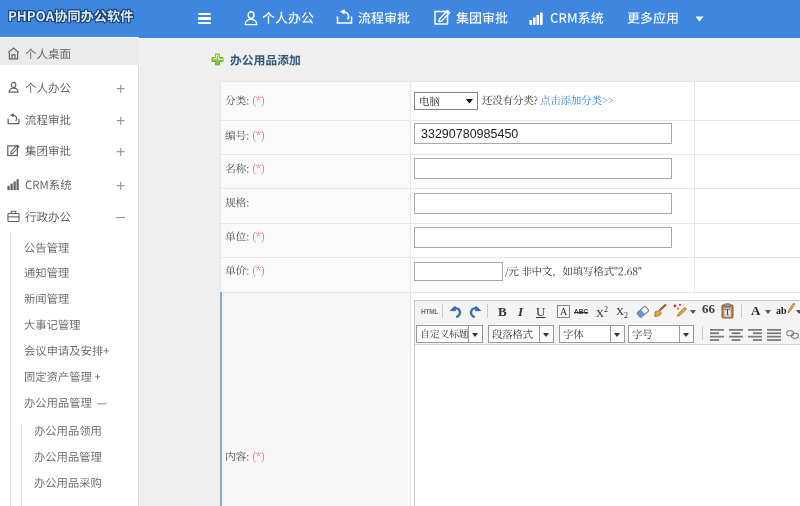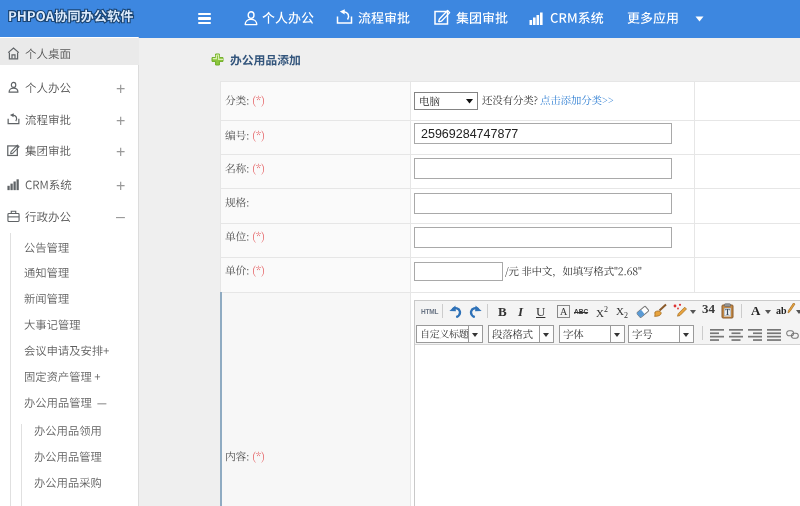--- a/index.html
+++ b/index.html
@@ -222,21 +222,21 @@
 <svg style="position:absolute;left:482px;top:93.4px;overflow:visible" width="57" height="16" viewBox="0 -11.13 57 16">
     <path d="M7.402500000000001 -5.4285000000000005 7.2975 -5.3340000000000005C8.0325 -4.7565 9.0195 -3.7590000000000003 9.3345 -3.003C10.195500000000001 -2.478 10.605 -4.305000000000001 7.402500000000001 -5.4285000000000005ZM1.092 -8.6205 0.9660000000000001 -8.547C1.4385000000000001 -7.969500000000001 2.0580000000000003 -7.056 2.2365 -6.373500000000001C2.982 -5.838 3.5175 -7.381500000000001 1.092 -8.6205ZM9.051 -8.557500000000001 8.547 -7.9275H3.318L3.402 -7.623H6.7620000000000005C5.985 -5.901000000000001 4.588500000000001 -4.158 2.8770000000000002 -3.0135L3.003 -2.8665000000000003C4.179 -3.4965 5.208 -4.305000000000001 6.0375000000000005 -5.2395000000000005V-0.7875000000000001H6.1425C6.531000000000001 -0.7875000000000001 6.7095 -0.9450000000000001 6.720000000000001 -0.9975V-5.5125C6.982500000000001 -5.5545 7.098000000000001 -5.607 7.1295 -5.7225L6.5415 -5.859C6.9615 -6.415500000000001 7.3185 -7.003500000000001 7.602 -7.623H9.691500000000001C9.8385 -7.623 9.933 -7.6755 9.964500000000001 -7.791C9.618 -8.1165 9.051 -8.557500000000001 9.051 -8.557500000000001ZM1.9320000000000002 -1.302C1.4805000000000001 -0.9870000000000001 0.777 -0.378 0.29400000000000004 -0.042L0.9135000000000001 0.7665000000000001C0.9870000000000001 0.6930000000000001 1.0185 0.609 0.9765 0.5145000000000001C1.3335000000000001 0.0105 1.9635 -0.7455 2.1945 -1.0710000000000002C2.31 -1.2075 2.4045 -1.218 2.5410000000000004 -1.0710000000000002C3.528 0.17850000000000002 4.5360000000000005 0.546 6.531000000000001 0.546C7.6545000000000005 0.546 8.6205 0.546 9.586500000000001 0.546C9.618 0.24150000000000002 9.7965 0.021 10.122 -0.042V-0.17850000000000002C8.904 -0.126 7.9275 -0.126 6.7410000000000005 -0.126C4.788 -0.126 3.6540000000000004 -0.3255 2.6985 -1.3545C2.6460000000000004 -1.407 2.6145 -1.4385000000000001 2.5725000000000002 -1.449V-4.8615C2.8665000000000003 -4.9035 3.0135 -4.977 3.087 -5.061L2.184 -5.806500000000001L1.7850000000000001 -5.271H0.399L0.462 -4.9665H1.9320000000000002Z M11.455 -2.1420000000000003C11.339500000000001 -2.1420000000000003 10.993 -2.1420000000000003 10.993 -2.1420000000000003V-1.911C11.213500000000002 -1.8900000000000001 11.371 -1.8585 11.5075 -1.764C11.749 -1.6065 11.812000000000001 -0.7875000000000001 11.665000000000001 0.29400000000000004C11.6965 0.6195 11.822500000000002 0.8190000000000001 12.011500000000002 0.8190000000000001C12.379000000000001 0.8190000000000001 12.578500000000002 0.5355000000000001 12.5995 0.084C12.6415 -0.7875000000000001 12.337 -1.239 12.326500000000001 -1.7220000000000002C12.316 -1.9845000000000002 12.4 -2.331 12.505 -2.6775C12.662500000000001 -3.2235 13.7125 -5.964 14.248000000000001 -7.434L14.0485 -7.497000000000001C11.9275 -2.7510000000000003 11.9275 -2.7510000000000003 11.728000000000002 -2.3625000000000003C11.623000000000001 -2.1420000000000003 11.581000000000001 -2.1420000000000003 11.455 -2.1420000000000003ZM10.825000000000001 -6.321000000000001 10.730500000000001 -6.226500000000001C11.203000000000001 -5.922000000000001 11.770000000000001 -5.3655 11.9275 -4.893000000000001C12.704500000000001 -4.4625 13.114 -6.016500000000001 10.825000000000001 -6.321000000000001ZM11.528500000000001 -8.673 11.434000000000001 -8.5785C11.948500000000001 -8.2635 12.5995 -7.644 12.8095 -7.140000000000001C13.618 -6.720000000000001 13.985500000000002 -8.3475 11.528500000000001 -8.673ZM15.046000000000001 -8.379000000000001V-7.3395C15.046000000000001 -6.3315 14.836000000000002 -5.208 13.586500000000001 -4.305000000000001L13.691500000000001 -4.1685C15.518500000000001 -5.019 15.718 -6.384 15.718 -7.3500000000000005V-7.9590000000000005H17.797V-5.6805C17.797 -5.218500000000001 17.8915 -5.061 18.490000000000002 -5.061H19.078000000000003C20.107 -5.061 20.359 -5.187 20.359 -5.4705C20.359 -5.628 20.275000000000002 -5.6805 20.065 -5.7540000000000004L20.033500000000004 -5.7645H19.9285C19.876 -5.7435 19.802500000000002 -5.7330000000000005 19.7395 -5.7225C19.708000000000002 -5.712000000000001 19.634500000000003 -5.712000000000001 19.5925 -5.712000000000001C19.5085 -5.712000000000001 19.330000000000002 -5.7015 19.141000000000002 -5.7015H18.679000000000002C18.4795 -5.7015 18.4585 -5.7435 18.4585 -5.859V-7.875000000000001C18.6475 -7.896000000000001 18.784 -7.938000000000001 18.8575 -8.0115L18.091 -8.673L17.7025 -8.274000000000001H15.844000000000001L15.046000000000001 -8.6205ZM16.4215 -1.113C15.508000000000001 -0.35700000000000004 14.353000000000002 0.24150000000000002 12.977500000000001 0.6615000000000001L13.0615 0.8295C14.584000000000001 0.48300000000000004 15.8125 -0.052500000000000005 16.789 -0.756C17.608 -0.042 18.637 0.4515 19.897000000000002 0.798C20.012500000000003 0.4515 20.2435 0.231 20.569000000000003 0.189L20.579500000000003 0.063C19.309 -0.17850000000000002 18.206500000000002 -0.5670000000000001 17.3035 -1.1655C18.143500000000003 -1.8900000000000001 18.773500000000002 -2.7615000000000003 19.225 -3.7590000000000003C19.477000000000004 -3.7695000000000003 19.5925 -3.7905 19.6765 -3.8850000000000002L18.9205 -4.599L18.448 -4.1685H13.954L14.0485 -3.8535000000000004H14.920000000000002C15.2455 -2.7195 15.739 -1.8270000000000002 16.4215 -1.113ZM16.8415 -1.5015C16.096 -2.1 15.518500000000001 -2.8770000000000002 15.1615 -3.8535000000000004H18.448C18.0805 -2.9610000000000003 17.545 -2.1735 16.8415 -1.5015Z M25.041500000000003 -8.8305C24.884 -8.295 24.674 -7.728000000000001 24.4115 -7.1610000000000005H21.104000000000003L21.198500000000003 -6.8565000000000005H24.2645C23.529500000000002 -5.376 22.4375 -3.9165 21.0305 -2.9085L21.146 -2.7720000000000002C22.07 -3.2865 22.868000000000002 -3.9585000000000004 23.529500000000002 -4.6935V0.8190000000000001H23.634500000000003C23.96 0.8190000000000001 24.191000000000003 0.6405000000000001 24.191000000000003 0.5775V-1.743H28.286V-0.28350000000000003C28.286 -0.1155 28.244 -0.052500000000000005 28.034000000000002 -0.052500000000000005C27.8135 -0.052500000000000005 26.721500000000002 -0.1365 26.721500000000002 -0.1365V0.0315C27.194000000000003 0.0945 27.467000000000002 0.17850000000000002 27.6245 0.29400000000000004C27.771500000000003 0.40950000000000003 27.824 0.5985 27.855500000000003 0.8190000000000001C28.863500000000002 0.7245 28.979000000000003 0.35700000000000004 28.979000000000003 -0.189V-4.872C29.21 -4.914000000000001 29.3885 -5.008500000000001 29.472500000000004 -5.103000000000001L28.538000000000004 -5.796L28.170500000000004 -5.3340000000000005H24.3275L24.128 -5.418C24.474500000000003 -5.8905 24.789500000000004 -6.373500000000001 25.052 -6.8565000000000005H30.365000000000002C30.512 -6.8565000000000005 30.617000000000004 -6.909000000000001 30.648500000000002 -7.024500000000001C30.281000000000002 -7.3500000000000005 29.693 -7.801500000000001 29.693 -7.801500000000001L29.1785 -7.1610000000000005H25.209500000000002C25.409000000000002 -7.5495 25.577 -7.938000000000001 25.724000000000004 -8.316C25.997 -8.295 26.091500000000003 -8.358 26.1335 -8.4945ZM24.191000000000003 -3.3915H28.286V-2.0475000000000003H24.191000000000003ZM24.191000000000003 -3.696V-5.0295000000000005H28.286V-3.696Z M35.667 -8.379000000000001 34.5855 -8.7885C34.060500000000005 -7.1505 32.853 -5.187 31.225500000000004 -3.9795000000000003L31.341 -3.8535000000000004C33.252 -4.9035 34.5645 -6.720000000000001 35.247 -8.2425C35.5095 -8.211 35.604 -8.274000000000001 35.667 -8.379000000000001ZM37.998000000000005 -8.631 37.2945 -8.862 37.1895 -8.799000000000001C37.725 -6.4785 38.722500000000004 -4.9455 40.434000000000005 -3.9480000000000004C40.5705 -4.221 40.833 -4.431 41.1165 -4.4835L41.1375 -4.599C39.447 -5.25 38.25 -6.6675 37.662000000000006 -8.1585C37.809000000000005 -8.337 37.9245 -8.4945 37.998000000000005 -8.631ZM35.877 -4.578H32.758500000000005L32.853 -4.2735H35.0895C34.995000000000005 -2.7615000000000003 34.575 -0.882 31.771500000000003 0.672L31.908 0.8400000000000001C35.1105 -0.6195 35.667 -2.5725000000000002 35.8455 -4.2735H38.313C38.208000000000006 -2.1 37.998000000000005 -0.48300000000000004 37.6725 -0.17850000000000002C37.557 -0.084 37.462500000000006 -0.063 37.263000000000005 -0.063C37.0215 -0.063 36.1605 -0.1365 35.667 -0.17850000000000002L35.6565 0.0C36.097500000000004 0.063 36.6015 0.17850000000000002 36.7695 0.3045C36.9375 0.40950000000000003 36.9795 0.609 36.9795 0.798C37.462500000000006 0.798 37.8825 0.6825 38.166000000000004 0.40950000000000003C38.6385 -0.052500000000000005 38.901 -1.764 38.99550000000001 -4.189500000000001C39.2265 -4.2 39.352500000000006 -4.263 39.426 -4.3365L38.628 -5.008500000000001L38.208000000000006 -4.578Z M43.2685 -8.4105 43.163500000000006 -8.316C43.657000000000004 -7.9275 44.308 -7.245 44.5075 -6.699000000000001C45.24250000000001 -6.2685 45.652 -7.7490000000000006 43.2685 -8.4105ZM50.167 -7.0455000000000005 49.673500000000004 -6.4365000000000006H47.657500000000006C48.2875 -6.909000000000001 48.980500000000006 -7.518000000000001 49.4215 -7.938000000000001C49.621 -7.8855 49.7785 -7.938000000000001 49.852000000000004 -8.043000000000001L48.917500000000004 -8.557500000000001C48.508 -7.9275 47.86750000000001 -7.056 47.3425 -6.4365000000000006H46.765V-8.421000000000001C47.017 -8.4525 47.101000000000006 -8.547 47.122 -8.694L46.072 -8.799000000000001V-6.4365000000000006H41.798500000000004L41.893 -6.1215H45.389500000000005C44.5075 -5.103000000000001 43.17400000000001 -4.1370000000000005 41.725 -3.486L41.819500000000005 -3.3075C43.510000000000005 -3.8745000000000003 45.043000000000006 -4.746 46.072 -5.8485000000000005V-3.7380000000000004H46.2085C46.471000000000004 -3.7380000000000004 46.765 -3.8955 46.765 -3.9690000000000003V-5.7015C47.846500000000006 -5.166 49.306000000000004 -4.2525 49.957 -3.6645000000000003C50.881 -3.402 50.881 -4.998 46.765 -5.9115V-6.1215H50.797000000000004C50.944 -6.1215 51.0385 -6.174 51.07000000000001 -6.2895C50.7235 -6.615 50.167 -7.0455000000000005 50.167 -7.0455000000000005ZM50.335 -3.1185 49.8205 -2.4885H46.534000000000006C46.5655 -2.709 46.597 -2.9295 46.618 -3.1710000000000003C46.849000000000004 -3.192 46.9645 -3.297 46.9855 -3.4335L45.925000000000004 -3.5490000000000004C45.904 -3.1710000000000003 45.8725 -2.814 45.8095 -2.4885H41.641000000000005L41.7355 -2.1735H45.736000000000004C45.400000000000006 -0.9660000000000001 44.465500000000006 -0.1155 41.599000000000004 0.5880000000000001L41.683 0.8085C45.211000000000006 0.1365 46.145500000000006 -0.8085 46.471000000000004 -2.1735H46.5865C47.31100000000001 -0.462 48.676 0.378 50.755 0.8295C50.839000000000006 0.504 51.0385 0.273 51.3325 0.2205L51.353500000000004 0.10500000000000001C49.2745 -0.1575 47.647000000000006 -0.798 46.828 -2.1735H50.975500000000004C51.1225 -2.1735 51.227500000000006 -2.226 51.259 -2.3415000000000004C50.902 -2.6775 50.335 -3.1185 50.335 -3.1185Z M53.1905 0.1365C53.5475 0.1365 53.81 -0.14700000000000002 53.81 -0.48300000000000004C53.81 -0.8295 53.5475 -1.092 53.1905 -1.092C52.8335 -1.092 52.5605 -0.8295 52.5605 -0.48300000000000004C52.5605 -0.14700000000000002 52.8335 0.1365 53.1905 0.1365ZM55.427 -5.4705C55.427 -6.8775 54.0095 -7.602 52.823 -7.8645000000000005C52.529 -7.780500000000001 52.361 -7.644 52.361 -7.3605C52.361 -7.0875 52.508 -6.8775 53.0015 -6.814500000000001L54.6395 -6.583500000000001C54.8705 -6.3105 54.986 -6.027 54.986 -5.67C54.9965 -5.1555 54.786500000000004 -4.872 54.1565 -4.5360000000000005L53.642 -4.3260000000000005C53.0225 -4.032 52.7915 -3.801 52.7915 -3.4335C52.7915 -3.234 52.8545 -3.0450000000000004 52.949 -2.6670000000000003L53.054 -2.2365H53.3375L53.3165 -2.9610000000000003C53.3165 -3.3285 53.432 -3.4335 53.936 -3.6855L54.3665 -3.8850000000000002C55.091 -4.221 55.427 -4.6725 55.427 -5.4705Z" fill="#333333"></path>
   </svg>
 <svg style="position:absolute;left:539.5px;top:93.4px;overflow:visible" width="75" height="16" viewBox="0 -11.13 75 16">
     <path d="M1.9320000000000002 -1.701C1.9320000000000002 -0.8085 1.344 -0.168 0.7665000000000001 0.063C0.546 0.17850000000000002 0.3885 0.3885 0.48300000000000004 0.609C0.5985 0.8610000000000001 0.9870000000000001 0.8505 1.302 0.672C1.8165 0.399 2.436 -0.34650000000000003 2.121 -1.701ZM3.7695000000000003 -1.659 3.633 -1.617C3.822 -1.0395 3.9795000000000003 -0.17850000000000002 3.8955 0.504C4.4835 1.1865 5.3235 -0.24150000000000002 3.7695000000000003 -1.659ZM5.67 -1.701 5.5335 -1.6275000000000002C5.964 -1.0710000000000002 6.4785 -0.168 6.5625 0.525C7.2765 1.113 7.896000000000001 -0.47250000000000003 5.67 -1.701ZM7.7595 -1.7325000000000002 7.644 -1.6380000000000001C8.326500000000001 -1.0710000000000002 9.177000000000001 -0.084 9.3765 0.7035C10.195500000000001 1.2495 10.668000000000001 -0.5985 7.7595 -1.7325000000000002ZM2.037 -5.386500000000001V-1.953H2.1420000000000003C2.4255 -1.953 2.7195 -2.1105 2.7195 -2.184V-2.583H7.791V-2.0265H7.896000000000001C8.127 -2.0265 8.473500000000001 -2.184 8.484 -2.2575000000000003V-4.9455C8.694 -4.987500000000001 8.8515 -5.0715 8.925 -5.1555L8.064 -5.817L7.686000000000001 -5.386500000000001H5.4495000000000005V-6.888000000000001H9.313500000000001C9.450000000000001 -6.888000000000001 9.555 -6.9405 9.586500000000001 -7.056C9.2295 -7.392 8.652000000000001 -7.854 8.652000000000001 -7.854L8.148 -7.203H5.4495000000000005V-8.4105C5.7330000000000005 -8.4525 5.838 -8.568000000000001 5.859 -8.715L4.746 -8.82V-5.386500000000001H2.7825L2.037 -5.7330000000000005ZM2.7195 -2.898V-5.082000000000001H7.791V-2.898Z M19.456000000000003 -5.0925 18.9205 -4.431H16.0015V-6.6465000000000005H19.456000000000003C19.603 -6.6465000000000005 19.708000000000002 -6.699000000000001 19.729 -6.814500000000001C19.351 -7.1505 18.742 -7.623 18.742 -7.623L18.206500000000002 -6.9510000000000005H16.0015V-8.368500000000001C16.253500000000003 -8.4105 16.348 -8.505 16.3795 -8.662500000000001L15.308500000000002 -8.778V-6.9510000000000005H11.665000000000001L11.749 -6.6465000000000005H15.308500000000002V-4.431H10.7725L10.867 -4.1160000000000005H15.308500000000002V-0.1155H12.694V-2.9295C12.967 -2.9715000000000003 13.072000000000001 -3.0660000000000003 13.093 -3.2235L12.022 -3.3390000000000004V-0.17850000000000002C11.875 -0.1155 11.717500000000001 -0.021 11.633500000000002 0.063L12.4945 0.5880000000000001L12.778 0.1995H18.616V0.798H18.7525C19.015 0.798 19.309 0.6615000000000001 19.309 0.5775V-2.9295C19.5715 -2.9610000000000003 19.6765 -3.0555000000000003 19.6975 -3.2025L18.616 -3.3285V-0.1155H16.0015V-4.1160000000000005H20.1595C20.317 -4.1160000000000005 20.411500000000004 -4.1685 20.4325 -4.284000000000001C20.065 -4.6305000000000005 19.456000000000003 -5.0925 19.456000000000003 -5.0925Z M21.818 -8.7255 21.7235 -8.6415C22.175 -8.326500000000001 22.721 -7.7595 22.91 -7.2765C23.666 -6.867 24.086000000000002 -8.368500000000001 21.818 -8.7255ZM21.104000000000003 -6.373500000000001 20.999000000000002 -6.279000000000001C21.44 -5.995500000000001 21.933500000000002 -5.481000000000001 22.07 -5.04C22.805 -4.599 23.246000000000002 -6.069 21.104000000000003 -6.373500000000001ZM21.587000000000003 -2.184C21.471500000000002 -2.184 21.125 -2.184 21.125 -2.184V-1.9635C21.356 -1.9425000000000001 21.4925 -1.911 21.6395 -1.8165C21.849500000000003 -1.659 21.923000000000002 -0.8190000000000001 21.776000000000003 0.252C21.797 0.5880000000000001 21.9125 0.777 22.112000000000002 0.777C22.4585 0.777 22.658 0.504 22.679000000000002 0.052500000000000005C22.721 -0.8085 22.427000000000003 -1.302 22.416500000000003 -1.7745000000000002C22.416500000000003 -2.0265 22.4795 -2.3520000000000003 22.553 -2.6670000000000003C22.700000000000003 -3.1605000000000003 23.4875 -5.523000000000001 23.897000000000002 -6.793500000000001L23.708000000000002 -6.846C22.017500000000002 -2.7720000000000002 22.017500000000002 -2.7720000000000002 21.839000000000002 -2.4045C21.734 -2.1945 21.692 -2.184 21.587000000000003 -2.184ZM24.957500000000003 -2.9085C24.8105 -1.9320000000000002 24.275000000000002 -1.3230000000000002 23.729000000000003 -1.0815000000000001C23.1305 -0.3255 25.388 0.021 25.136000000000003 -2.8875ZM27.4985 -2.8035 27.3515 -2.7405000000000004C27.645500000000002 -2.1735 27.9185 -1.2810000000000001 27.866 -0.5880000000000001C28.475 0.052500000000000005 29.231 -1.4595 27.4985 -2.8035ZM28.716500000000003 -2.9925 28.590500000000002 -2.9085C29.1995 -2.3205 29.861000000000004 -1.3125 29.9345 -0.504C30.701 0.0945 31.299500000000002 -1.764 28.716500000000003 -2.9925ZM26.1125 -4.2V-0.24150000000000002C26.1125 -0.084 26.070500000000003 -0.0315 25.871000000000002 -0.0315C25.661 -0.0315 24.569000000000003 -0.10500000000000001 24.569000000000003 -0.10500000000000001V0.063C25.041500000000003 0.126 25.304000000000002 0.1995 25.4615 0.315C25.608500000000003 0.42000000000000004 25.661 0.5985 25.692500000000003 0.8085C26.658500000000004 0.7140000000000001 26.7635 0.36750000000000005 26.7635 -0.189V-3.8325C27.005000000000003 -3.8640000000000003 27.110000000000003 -3.9375000000000004 27.1415 -4.095000000000001ZM24.0545 -7.990500000000001 24.1385 -7.6965H26.249000000000002C26.154500000000002 -7.0665000000000004 26.0075 -6.4785 25.787000000000003 -5.9430000000000005H23.792L23.876 -5.628H25.6505C25.1045 -4.4625 24.201500000000003 -3.507 22.826 -2.7510000000000003L22.91 -2.604C24.6215 -3.318 25.703000000000003 -4.305000000000001 26.3645 -5.628H27.561500000000002C28.160000000000004 -4.368 29.157500000000002 -3.3705000000000003 30.2495 -2.8035C30.3335 -3.1395000000000004 30.554000000000002 -3.3390000000000004 30.827 -3.3810000000000002L30.837500000000002 -3.486C29.7455 -3.8640000000000003 28.517000000000003 -4.662 27.824 -5.628H30.428000000000004C30.575000000000003 -5.628 30.669500000000003 -5.6805 30.701 -5.796C30.3545 -6.1215 29.7875 -6.573 29.7875 -6.573L29.294000000000004 -5.9430000000000005H26.5115C26.7425 -6.4785 26.910500000000003 -7.056 27.036500000000004 -7.6965H29.7665C29.913500000000003 -7.6965 30.008000000000003 -7.7490000000000006 30.029000000000003 -7.8645000000000005C29.693 -8.1795 29.147000000000002 -8.6205 29.147000000000002 -8.6205L28.6535 -7.990500000000001Z M37.105500000000006 -7.014V0.5670000000000001H37.231500000000004C37.536 0.5670000000000001 37.7775 0.3885 37.7775 0.3045V-0.462H39.72V0.43050000000000005H39.8145C40.066500000000005 0.43050000000000005 40.392 0.24150000000000002 40.4025 0.168V-6.5520000000000005C40.633500000000005 -6.594 40.822500000000005 -6.678000000000001 40.896 -6.772500000000001L40.0035 -7.476000000000001L39.6045 -7.014H37.830000000000005L37.105500000000006 -7.3605ZM39.72 -0.7665000000000001H37.7775V-6.699000000000001H39.72ZM33.1785 -8.7675C33.1785 -8.043000000000001 33.1785 -7.2975 33.1575 -6.531000000000001H31.4355L31.53 -6.216H33.1575C33.063 -3.8115 32.706 -1.344 31.183500000000002 0.6405000000000001L31.3515 0.798C33.304500000000004 -1.1655 33.735 -3.7800000000000002 33.84 -6.216H35.352000000000004C35.2785 -2.898 35.121 -0.7665000000000001 34.7325 -0.399C34.627500000000005 -0.29400000000000004 34.5435 -0.2625 34.3335 -0.2625C34.1025 -0.2625 33.399 -0.336 32.968500000000006 -0.378L32.958000000000006 -0.189C33.3675 -0.126 33.777 -0.0105 33.9345 0.10500000000000001C34.060500000000005 0.2205 34.1025 0.40950000000000003 34.1025 0.63C34.5645 0.63 34.984500000000004 0.48300000000000004 35.2785 0.14700000000000002C35.751000000000005 -0.40950000000000003 35.961 -2.5095 36.045 -6.1215C36.2655 -6.1530000000000005 36.402 -6.205500000000001 36.475500000000004 -6.300000000000001L35.6565 -6.982500000000001L35.2575 -6.531000000000001H33.861000000000004C33.882000000000005 -7.1610000000000005 33.882000000000005 -7.7700000000000005 33.892500000000005 -8.358C34.155 -8.4 34.239000000000004 -8.505 34.270500000000006 -8.652000000000001Z M45.967000000000006 -8.379000000000001 44.8855 -8.7885C44.3605 -7.1505 43.153000000000006 -5.187 41.5255 -3.9795000000000003L41.641000000000005 -3.8535000000000004C43.55200000000001 -4.9035 44.86450000000001 -6.720000000000001 45.547000000000004 -8.2425C45.8095 -8.211 45.904 -8.274000000000001 45.967000000000006 -8.379000000000001ZM48.298 -8.631 47.594500000000004 -8.862 47.48950000000001 -8.799000000000001C48.025000000000006 -6.4785 49.0225 -4.9455 50.734 -3.9480000000000004C50.87050000000001 -4.221 51.133 -4.431 51.4165 -4.4835L51.4375 -4.599C49.747 -5.25 48.550000000000004 -6.6675 47.962 -8.1585C48.109 -8.337 48.224500000000006 -8.4945 48.298 -8.631ZM46.17700000000001 -4.578H43.0585L43.153000000000006 -4.2735H45.389500000000005C45.295 -2.7615000000000003 44.875 -0.882 42.0715 0.672L42.208000000000006 0.8400000000000001C45.410500000000006 -0.6195 45.967000000000006 -2.5725000000000002 46.145500000000006 -4.2735H48.613C48.508 -2.1 48.298 -0.48300000000000004 47.972500000000004 -0.17850000000000002C47.857 -0.084 47.7625 -0.063 47.563 -0.063C47.3215 -0.063 46.4605 -0.1365 45.967000000000006 -0.17850000000000002L45.956500000000005 0.0C46.3975 0.063 46.901500000000006 0.17850000000000002 47.069500000000005 0.3045C47.237500000000004 0.40950000000000003 47.279500000000006 0.609 47.279500000000006 0.798C47.7625 0.798 48.182500000000005 0.6825 48.466 0.40950000000000003C48.938500000000005 -0.052500000000000005 49.20100000000001 -1.764 49.295500000000004 -4.189500000000001C49.526500000000006 -4.2 49.6525 -4.263 49.726 -4.3365L48.928000000000004 -5.008500000000001L48.508 -4.578Z M53.5685 -8.4105 53.4635 -8.316C53.957 -7.9275 54.608 -7.245 54.8075 -6.699000000000001C55.542500000000004 -6.2685 55.952 -7.7490000000000006 53.5685 -8.4105ZM60.467 -7.0455000000000005 59.9735 -6.4365000000000006H57.9575C58.5875 -6.909000000000001 59.2805 -7.518000000000001 59.7215 -7.938000000000001C59.921 -7.8855 60.0785 -7.938000000000001 60.152 -8.043000000000001L59.2175 -8.557500000000001C58.808 -7.9275 58.167500000000004 -7.056 57.6425 -6.4365000000000006H57.065V-8.421000000000001C57.317 -8.4525 57.401 -8.547 57.422 -8.694L56.372 -8.799000000000001V-6.4365000000000006H52.0985L52.193 -6.1215H55.6895C54.8075 -5.103000000000001 53.474000000000004 -4.1370000000000005 52.025 -3.486L52.1195 -3.3075C53.81 -3.8745000000000003 55.343 -4.746 56.372 -5.8485000000000005V-3.7380000000000004H56.5085C56.771 -3.7380000000000004 57.065 -3.8955 57.065 -3.9690000000000003V-5.7015C58.1465 -5.166 59.606 -4.2525 60.257 -3.6645000000000003C61.181 -3.402 61.181 -4.998 57.065 -5.9115V-6.1215H61.097C61.244 -6.1215 61.338499999999996 -6.174 61.370000000000005 -6.2895C61.0235 -6.615 60.467 -7.0455000000000005 60.467 -7.0455000000000005ZM60.635 -3.1185 60.1205 -2.4885H56.834C56.8655 -2.709 56.897 -2.9295 56.918 -3.1710000000000003C57.149 -3.192 57.2645 -3.297 57.2855 -3.4335L56.225 -3.5490000000000004C56.204 -3.1710000000000003 56.1725 -2.814 56.1095 -2.4885H51.941L52.0355 -2.1735H56.036C55.7 -0.9660000000000001 54.7655 -0.1155 51.899 0.5880000000000001L51.983 0.8085C55.511 0.1365 56.4455 -0.8085 56.771 -2.1735H56.8865C57.611000000000004 -0.462 58.976 0.378 61.055 0.8295C61.139 0.504 61.338499999999996 0.273 61.6325 0.2205L61.6535 0.10500000000000001C59.5745 -0.1575 57.947 -0.798 57.128 -2.1735H61.2755C61.4225 -2.1735 61.5275 -2.226 61.559 -2.3415000000000004C61.202 -2.6775 60.635 -3.1185 60.635 -3.1185Z M67.2495 -3.9480000000000004 62.724 -6.5520000000000005 62.492999999999995 -6.1635 66.714 -3.7800000000000002 62.492999999999995 -1.3965 62.724 -1.008 67.2495 -3.6015Z M73.1395 -3.9480000000000004 68.614 -6.5520000000000005 68.383 -6.1635 72.604 -3.7800000000000002 68.383 -1.3965 68.614 -1.008 73.1395 -3.6015Z" fill="#2d7dd2"></path>
   </svg>
 <div class="abs" style="left:414px;top:123px;width:258px;height:21px;background:#fff;border:1px solid #a9a9a9"></div>
 <div class="abs" style="left:414px;top:158px;width:258px;height:21px;background:#fff;border:1px solid #a9a9a9"></div>
 <div class="abs" style="left:414px;top:192.5px;width:258px;height:21px;background:#fff;border:1px solid #a9a9a9"></div>
 <div class="abs" style="left:414px;top:227px;width:258px;height:21px;background:#fff;border:1px solid #a9a9a9"></div>
-<div class="abs" style="left:421px;top:127px;width:250px;height:15px;font:12.5px 'Liberation Sans';color:#222">25969284747877</div>
+<div class="abs" style="left:421px;top:127px;width:250px;height:15px;font:12.5px 'Liberation Sans';color:#222">33290780985450</div>
 <div class="abs" style="left:414px;top:261.5px;width:89px;height:19px;background:#fff;border:1px solid #a9a9a9"></div>
 <svg style="position:absolute;left:504.5px;top:263.9px;overflow:visible" width="138" height="16" viewBox="0 -11.13 138 16">
     <path d="M0.084 1.8270000000000002H0.5670000000000001L3.612 -8.106H3.1500000000000004Z M5.0920000000000005 -7.8855 5.176 -7.570500000000001H12.232000000000001C12.379000000000001 -7.570500000000001 12.473500000000001 -7.623 12.505 -7.7385C12.137500000000001 -8.0745 11.528500000000001 -8.5365 11.528500000000001 -8.5365L11.0035 -7.8855ZM3.979 -5.292000000000001 4.063 -4.987500000000001H6.9505C6.8665 -2.31 6.3205 -0.609 3.853 0.6930000000000001L3.916 0.8505C6.877000000000001 -0.252 7.57 -2.0055 7.727500000000001 -4.987500000000001H9.502V-0.231C9.502 0.336 9.701500000000001 0.5145000000000001 10.541500000000001 0.5145000000000001H11.665000000000001C13.3345 0.5145000000000001 13.6705 0.399 13.6705 0.07350000000000001C13.6705 -0.07350000000000001 13.618 -0.1575 13.376500000000002 -0.24150000000000002L13.355500000000001 -1.995H13.2085C13.082500000000001 -1.2495 12.946000000000002 -0.5145000000000001 12.862000000000002 -0.315C12.82 -0.1995 12.778 -0.1575 12.662500000000001 -0.1575C12.4945 -0.1365 12.158500000000002 -0.1365 11.686000000000002 -0.1365H10.6675C10.258000000000001 -0.1365 10.2055 -0.1995 10.2055 -0.3885V-4.987500000000001H13.271500000000001C13.418500000000002 -4.987500000000001 13.5235 -5.04 13.555000000000001 -5.1555C13.166500000000001 -5.502000000000001 12.547 -5.985 12.547 -5.985L12.001000000000001 -5.292000000000001Z M21.072000000000003 -8.610000000000001 19.980000000000004 -8.7255V-6.9510000000000005H17.0925L17.187 -6.6465000000000005H19.980000000000004V-4.7565H17.2815L17.376 -4.4415000000000004H19.980000000000004V-2.1630000000000003H16.767000000000003L16.861500000000003 -1.8585H19.980000000000004V0.8190000000000001H20.127000000000002C20.3895 0.8190000000000001 20.683500000000002 0.6405000000000001 20.683500000000002 0.525V-8.316C20.956500000000002 -8.358 21.0405 -8.463000000000001 21.072000000000003 -8.610000000000001ZM23.466 -8.557500000000001 22.374000000000002 -8.6835V0.8190000000000001H22.510500000000004C22.783500000000004 0.8190000000000001 23.088 0.6405000000000001 23.088 0.5355000000000001V-1.911H26.0805C26.238000000000003 -1.911 26.343000000000004 -1.9635 26.364000000000004 -2.079C26.007000000000005 -2.4255 25.419000000000004 -2.8875 25.419000000000004 -2.8875L24.904500000000002 -2.226H23.088V-4.452H25.713C25.860000000000003 -4.452 25.954500000000003 -4.5045 25.986000000000004 -4.62C25.650000000000006 -4.9455 25.093500000000002 -5.376 25.093500000000002 -5.376L24.610500000000002 -4.7565H23.088V-6.6465000000000005H25.881000000000004C26.017500000000005 -6.6465000000000005 26.122500000000002 -6.699000000000001 26.154000000000003 -6.814500000000001C25.807500000000005 -7.140000000000001 25.240500000000004 -7.591500000000001 25.240500000000004 -7.591500000000001L24.736500000000003 -6.9510000000000005H23.088V-8.274000000000001C23.350500000000004 -8.316 23.434500000000003 -8.4105 23.466 -8.557500000000001Z M35.215 -3.507H32.149V-6.2895H35.215ZM32.5375 -8.6835 31.445500000000003 -8.799000000000001V-6.594H28.463500000000003L27.697000000000003 -6.9510000000000005V-2.205H27.812500000000004C28.106500000000004 -2.205 28.390000000000004 -2.373 28.390000000000004 -2.4465000000000003V-3.2025H31.445500000000003V0.8190000000000001H31.582000000000004C31.855000000000004 0.8190000000000001 32.149 0.651 32.149 0.5355000000000001V-3.2025H35.215V-2.331H35.32000000000001C35.551 -2.331 35.908 -2.4885 35.9185 -2.5515000000000003V-6.1530000000000005C36.1285 -6.195 36.2965 -6.279000000000001 36.370000000000005 -6.363L35.49850000000001 -7.035L35.11 -6.594H32.149V-8.3895C32.422000000000004 -8.4315 32.506 -8.5365 32.5375 -8.6835ZM28.390000000000004 -3.507V-6.2895H31.445500000000003V-3.507Z M41.1575 -8.778 41.0525 -8.694C41.5985 -8.253 42.239000000000004 -7.4865 42.417500000000004 -6.867C43.184 -6.3525 43.6775 -8.001000000000001 41.1575 -8.778ZM44.234 -6.195C43.8665 -4.704000000000001 43.205 -3.402 42.1865 -2.289C41.0735 -3.297 40.244 -4.588500000000001 39.7715 -6.195ZM45.956 -7.192500000000001 45.41 -6.510000000000001H37.3775L37.472 -6.195H39.551C39.9605 -4.399500000000001 40.706 -2.9715000000000003 41.7455 -1.8375000000000001C40.643 -0.7875000000000001 39.173 0.063 37.3145 0.6825L37.3985 0.8505C39.3935 0.3255 40.958 -0.43050000000000005 42.155 -1.4280000000000002C43.247 -0.40950000000000003 44.612 0.336 46.2395 0.8190000000000001C46.376000000000005 0.462 46.67 0.252 47.027 0.231L47.0585 0.1155C45.3575 -0.28350000000000003 43.8665 -0.9345000000000001 42.659 -1.8900000000000001C43.856 -3.0450000000000004 44.6435 -4.4835 45.116 -6.195H46.649C46.796 -6.195 46.8905 -6.2475000000000005 46.922 -6.363C46.554500000000004 -6.7095 45.956 -7.192500000000001 45.956 -7.192500000000001Z M49.074 0.273C48.643499999999996 0.1155 48.129 -0.063 48.129 -0.5985C48.129 -0.9345000000000001 48.381 -1.239 48.811499999999995 -1.239C49.305 -1.239 49.588499999999996 -0.8190000000000001 49.588499999999996 -0.252C49.588499999999996 0.525 49.242 1.5330000000000001 48.15 2.0580000000000003L47.982 1.7955C48.790499999999994 1.344 49.032 0.7245 49.074 0.273Z M60.41349999999999 -8.358C60.707499999999996 -8.368500000000001 60.78099999999999 -8.473500000000001 60.82299999999999 -8.610000000000001L59.751999999999995 -8.82C59.66799999999999 -8.274000000000001 59.48949999999999 -7.444500000000001 59.27949999999999 -6.5625H57.861999999999995L57.95649999999999 -6.258H59.205999999999996C58.90149999999999 -4.998 58.53399999999999 -3.6855 58.260999999999996 -2.919C58.849 -2.5725000000000002 59.541999999999994 -2.079 60.1825 -1.5645C59.64699999999999 -0.6825 58.89099999999999 0.063 57.79899999999999 0.651L57.9145 0.798C59.13249999999999 0.28350000000000003 59.983 -0.399 60.58149999999999 -1.218C61.032999999999994 -0.8085 61.421499999999995 -0.399 61.663 -0.021C62.30349999999999 0.3255 62.775999999999996 -0.5775 60.96999999999999 -1.806C61.6735 -3.0555000000000003 61.91499999999999 -4.5465 62.062 -6.1530000000000005C62.27199999999999 -6.184500000000001 62.376999999999995 -6.205500000000001 62.45049999999999 -6.300000000000001L61.684 -6.993L61.274499999999996 -6.5625H59.983C60.1615 -7.245 60.308499999999995 -7.875000000000001 60.41349999999999 -8.358ZM66.073 -6.8565000000000005V-1.2285000000000001H63.7315V-6.8565000000000005ZM63.7315 0.21000000000000002V-0.9135000000000001H66.073V0.21000000000000002H66.178C66.4195 0.21000000000000002 66.7555 0.0315 66.76599999999999 -0.042V-6.7095C66.98649999999999 -6.7515 67.18599999999999 -6.835500000000001 67.2595 -6.930000000000001L66.36699999999999 -7.633500000000001L65.9575 -7.171500000000001H63.78399999999999L63.05949999999999 -7.5285V0.47250000000000003H63.1855C63.489999999999995 0.47250000000000003 63.7315 0.29400000000000004 63.7315 0.21000000000000002ZM58.89099999999999 -2.8875C59.227 -3.8430000000000004 59.605 -5.1135 59.909499999999994 -6.258H61.35849999999999C61.253499999999995 -4.7145 61.032999999999994 -3.3075 60.476499999999994 -2.1105C60.04599999999999 -2.3625000000000003 59.520999999999994 -2.625 58.89099999999999 -2.8875Z M74.02099999999999 -0.7350000000000001 73.0445 -1.2495C72.47749999999999 -0.6615000000000001 71.291 0.21000000000000002 70.28299999999999 0.6930000000000001L70.3565 0.8505C71.52199999999999 0.504 72.803 -0.126 73.52749999999999 -0.6405000000000001C73.78999999999999 -0.5985 73.94749999999999 -0.63 74.02099999999999 -0.7350000000000001ZM75.113 -1.155 75.03949999999999 -0.9870000000000001C76.0685 -0.462 76.80349999999999 0.14700000000000002 77.1815 0.6615000000000001C77.8115 1.2915 78.9875 -0.168 75.113 -1.155ZM77.0345 -8.2425 76.541 -7.623H74.8085L74.90299999999999 -8.4105C75.12349999999999 -8.442 75.2495 -8.547 75.2705 -8.694L74.22049999999999 -8.799000000000001L74.14699999999999 -7.623H71.312L71.39599999999999 -7.3185H74.1155L74.04199999999999 -6.4365000000000006H73.01299999999999L72.23599999999999 -6.783V-1.7220000000000002H70.70299999999999L70.78699999999999 -1.4175H77.68549999999999C77.8325 -1.4175 77.92699999999999 -1.4700000000000002 77.95849999999999 -1.5855000000000001C77.66449999999999 -1.8795000000000002 77.1815 -2.2680000000000002 77.1815 -2.2680000000000002L76.80349999999999 -1.7850000000000001V-6.0375000000000005C77.06599999999999 -6.069 77.20249999999999 -6.1215 77.276 -6.226500000000001L76.3625 -6.909000000000001L75.99499999999999 -6.4365000000000006H74.651L74.7665 -7.3185H77.654C77.80099999999999 -7.3185 77.91649999999998 -7.371 77.9375 -7.4865C77.591 -7.812 77.0345 -8.2425 77.0345 -8.2425ZM72.8975 -1.7220000000000002V-2.6145H76.121V-1.7220000000000002ZM72.8975 -2.9295V-3.7800000000000002H76.121V-2.9295ZM72.8975 -4.095000000000001V-4.914000000000001H76.121V-4.095000000000001ZM72.8975 -5.229V-6.1215H76.121V-5.229ZM71.0495 -6.426 70.61899999999999 -5.817H70.199V-8.1585C70.472 -8.190000000000001 70.556 -8.295 70.58749999999999 -8.442L69.5375 -8.557500000000001V-5.817H68.21449999999999L68.29849999999999 -5.5125H69.5375V-2.0265C68.96 -1.8375000000000001 68.47699999999999 -1.6905000000000001 68.19349999999999 -1.617L68.69749999999999 -0.7350000000000001C68.8025 -0.777 68.87599999999999 -0.882 68.91799999999999 -1.008C70.20949999999999 -1.701 71.18599999999999 -2.2680000000000002 71.85799999999999 -2.6670000000000003L71.8055 -2.8035L70.199 -2.2470000000000003V-5.5125H71.57449999999999C71.72149999999999 -5.5125 71.8265 -5.565 71.8475 -5.6805C71.55349999999999 -5.985 71.0495 -6.426 71.0495 -6.426Z M84.24749999999999 -2.8245 83.73299999999999 -2.1735H78.63L78.71399999999998 -1.8585H84.90899999999999C85.05599999999998 -1.8585 85.1715 -1.911 85.20299999999999 -2.0265C84.8355 -2.373 84.24749999999999 -2.8245 84.24749999999999 -2.8245ZM85.9275 -6.3105 85.44449999999999 -5.712000000000001H81.612L81.80099999999999 -6.804C82.06349999999999 -6.793500000000001 82.15799999999999 -6.8985 82.2105 -7.014L81.17099999999999 -7.2975C81.08699999999999 -6.5205 80.80349999999999 -4.977 80.57249999999999 -4.0635C80.41499999999999 -4.011 80.2575 -3.927 80.142 -3.8535000000000004L80.91899999999998 -3.2550000000000003L81.27599999999998 -3.6435000000000004H85.80149999999999C85.65449999999998 -1.848 85.36049999999999 -0.40950000000000003 85.00349999999999 -0.1365C84.87749999999998 -0.042 84.78299999999999 -0.0105 84.56249999999999 -0.0105C84.31049999999999 -0.0105 83.42849999999999 -0.0945 82.9035 -0.14700000000000002L82.89299999999999 0.042C83.35499999999999 0.10500000000000001 83.859 0.2205 84.0375 0.34650000000000003C84.195 0.4515 84.24749999999999 0.63 84.24749999999999 0.8295C84.74099999999999 0.8400000000000001 85.1505 0.7140000000000001 85.45499999999998 0.462C85.96949999999998 0.0105 86.32649999999998 -1.5330000000000001 86.47349999999999 -3.5700000000000003C86.69399999999999 -3.5805000000000002 86.83049999999999 -3.633 86.904 -3.717L86.11649999999999 -4.3785L85.707 -3.9585000000000004H81.255C81.34949999999999 -4.3785 81.4545 -4.893000000000001 81.55949999999999 -5.397H86.547C86.69399999999999 -5.397 86.78849999999998 -5.4495000000000005 86.82 -5.565C86.47349999999999 -5.880000000000001 85.9275 -6.3105 85.9275 -6.3105ZM79.86899999999999 -8.463000000000001 79.69049999999999 -8.4525C79.764 -7.7175 79.40699999999998 -7.056 78.97649999999999 -6.814500000000001C78.75599999999999 -6.6885 78.59849999999999 -6.4575000000000005 78.71399999999998 -6.216C78.83999999999999 -5.964 79.21799999999999 -5.974500000000001 79.49099999999999 -6.1635C79.79549999999999 -6.384 80.08949999999999 -6.888000000000001 80.03699999999999 -7.633500000000001H86.87249999999999C86.75699999999999 -7.203 86.56799999999998 -6.615 86.43149999999999 -6.258L86.56799999999998 -6.184500000000001C86.94599999999998 -6.531000000000001 87.44999999999999 -7.1085 87.73349999999999 -7.5075C87.93299999999999 -7.518000000000001 88.059 -7.5285 88.1325 -7.612500000000001L87.29249999999999 -8.4L86.83049999999999 -7.938000000000001H80.00549999999998C79.97399999999999 -8.106 79.93199999999999 -8.274000000000001 79.86899999999999 -8.463000000000001Z M91.96449999999999 -6.9510000000000005 91.49199999999999 -6.363H91.06149999999998V-8.4315C91.32399999999998 -8.473500000000001 91.40799999999999 -8.5785 91.42899999999999 -8.736L90.39999999999999 -8.841000000000001V-6.363H88.78299999999999L88.86699999999999 -6.048H90.23199999999999C89.96949999999998 -4.4625 89.47599999999998 -2.8875 88.69899999999998 -1.659L88.85649999999998 -1.5225000000000002C89.51799999999999 -2.289 90.02199999999999 -3.1605000000000003 90.39999999999999 -4.1265V0.8400000000000001H90.53649999999999C90.77799999999999 0.8400000000000001 91.06149999999998 0.672 91.06149999999998 0.5775V-4.9035C91.40799999999999 -4.494000000000001 91.78599999999999 -3.9480000000000004 91.89099999999999 -3.507C92.54199999999999 -3.024 93.088 -4.3155 91.06149999999998 -5.1555V-6.048H92.51049999999998C92.65749999999998 -6.048 92.76249999999999 -6.1005 92.78349999999999 -6.216C92.46849999999999 -6.531000000000001 91.96449999999999 -6.9510000000000005 91.96449999999999 -6.9510000000000005ZM95.08299999999998 -8.442 94.04349999999998 -8.799000000000001C93.67599999999999 -7.308000000000001 92.98299999999999 -5.9115 92.25849999999998 -5.0295000000000005L92.40549999999999 -4.9245C92.93049999999998 -5.3445 93.40299999999999 -5.8905 93.82299999999998 -6.5415C94.14849999999998 -5.9430000000000005 94.53699999999999 -5.386500000000001 95.01999999999998 -4.893000000000001C94.14849999999998 -4.0425 93.04599999999999 -3.3390000000000004 91.7545 -2.835L91.84899999999999 -2.6670000000000003C92.34249999999999 -2.814 92.79399999999998 -2.982 93.22449999999999 -3.1710000000000003V0.8085H93.32949999999998C93.66549999999998 0.8085 93.87549999999999 0.6615000000000001 93.87549999999999 0.5985V0.0945H96.68949999999998V0.7245H96.79449999999999C97.10949999999998 0.7245 97.36149999999999 0.5775 97.36149999999999 0.525V-2.6670000000000003C97.57149999999999 -2.709 97.67649999999999 -2.7615000000000003 97.74999999999999 -2.8455000000000004L96.99399999999999 -3.4440000000000004L96.64749999999998 -3.024H94.0015L93.43449999999999 -3.2655000000000003C94.17999999999999 -3.6225 94.84149999999998 -4.0425 95.39799999999998 -4.5255C96.08049999999999 -3.9165 96.93099999999998 -3.4125 97.981 -3.0135C98.04399999999998 -3.3285 98.25399999999999 -3.507 98.5375 -3.5805000000000002L98.55849999999998 -3.6855C97.46649999999998 -3.9690000000000003 96.56349999999999 -4.389 95.80749999999999 -4.893000000000001C96.48999999999998 -5.5545 97.01499999999999 -6.300000000000001 97.41399999999999 -7.119000000000001C97.66599999999998 -7.1295 97.79199999999999 -7.1610000000000005 97.86549999999998 -7.245L97.13049999999998 -7.938000000000001L96.6685 -7.518000000000001H94.36899999999999C94.48449999999998 -7.7595 94.58949999999999 -8.001000000000001 94.68399999999998 -8.253C94.91499999999999 -8.2425 95.04099999999998 -8.337 95.08299999999998 -8.442ZM93.95949999999999 -6.772500000000001 94.21149999999999 -7.203H96.64749999999998C96.33249999999998 -6.4995 95.90199999999999 -5.838 95.35599999999998 -5.2395000000000005C94.78899999999999 -5.691000000000001 94.33749999999999 -6.205500000000001 93.95949999999999 -6.772500000000001ZM93.87549999999999 -0.2205V-2.7195H96.68949999999998V-0.2205Z M105.99199999999999 -8.505 105.89749999999998 -8.4105C106.35949999999998 -8.127 106.96849999999998 -7.602 107.20999999999998 -7.203C107.93449999999999 -6.867 108.23899999999998 -8.253 105.99199999999999 -8.505ZM104.44849999999998 -8.7675C104.44849999999998 -7.990500000000001 104.47999999999999 -7.234500000000001 104.53249999999998 -6.510000000000001H99.18799999999999L99.28249999999998 -6.195H104.56399999999998C104.81599999999999 -3.4125 105.56149999999998 -1.0815000000000001 107.27299999999998 0.252C107.74549999999998 0.6405000000000001 108.38599999999998 0.9450000000000001 108.64849999999998 0.609C108.75349999999999 0.49350000000000005 108.71149999999999 0.3255 108.39649999999999 -0.084L108.58549999999998 -1.6800000000000002L108.44899999999998 -1.701C108.32299999999998 -1.2810000000000001 108.11299999999999 -0.777 107.99749999999999 -0.5145000000000001C107.89249999999998 -0.315 107.82949999999998 -0.3045 107.66149999999999 -0.462C106.11799999999998 -1.5855000000000001 105.47749999999998 -3.7905 105.27799999999998 -6.195H108.43849999999998C108.58549999999998 -6.195 108.70099999999998 -6.2475000000000005 108.72199999999998 -6.363C108.36499999999998 -6.6885 107.77699999999999 -7.140000000000001 107.77699999999999 -7.140000000000001L107.26249999999999 -6.510000000000001H105.25699999999998C105.21499999999999 -7.119000000000001 105.19399999999999 -7.7385 105.20449999999998 -8.3475C105.46699999999998 -8.3895 105.55099999999999 -8.515500000000001 105.57199999999999 -8.6415ZM99.34549999999999 -0.231 99.82849999999998 0.5985C99.91249999999998 0.5565 100.00699999999998 0.47250000000000003 100.04899999999998 0.34650000000000003C102.09649999999998 -0.35700000000000004 103.59799999999998 -0.9345000000000001 104.70049999999998 -1.365L104.64799999999998 -1.5435L102.27499999999998 -0.924V-4.032H104.15449999999998C104.30149999999999 -4.032 104.40649999999998 -4.0845 104.43799999999999 -4.2C104.09149999999998 -4.5255 103.54549999999999 -4.9455 103.54549999999999 -4.9455L103.06249999999999 -4.347H99.63949999999998L99.71299999999998 -4.032H101.59249999999999V-0.756C100.61599999999999 -0.504 99.80749999999999 -0.315 99.34549999999999 -0.231Z M110.01299999999998 -8.4525C109.70849999999999 -8.4525 109.52999999999999 -8.274000000000001 109.52999999999999 -7.875000000000001C109.52999999999999 -7.4655000000000005 109.65599999999998 -6.7515 109.71899999999998 -6.205500000000001L109.86599999999999 -5.0295000000000005H110.14949999999997L110.30699999999997 -6.205500000000001C110.35949999999998 -6.7515 110.48549999999997 -7.455 110.48549999999997 -7.875000000000001C110.48549999999997 -8.274000000000001 110.30699999999997 -8.4525 110.01299999999998 -8.4525ZM111.91349999999998 -8.4525C111.59849999999999 -8.4525 111.41999999999999 -8.274000000000001 111.41999999999999 -7.875000000000001C111.41999999999999 -7.4655000000000005 111.54599999999998 -6.7515 111.60899999999998 -6.205500000000001L111.76649999999998 -5.0295000000000005H112.04999999999998L112.20749999999998 -6.205500000000001C112.25999999999998 -6.7515 112.38599999999998 -7.455 112.38599999999998 -7.875000000000001C112.38599999999998 -8.274000000000001 112.20749999999998 -8.4525 111.91349999999998 -8.4525Z M113.40399999999998 0.0H118.09749999999998V-0.7350000000000001H113.98149999999998C114.62199999999999 -1.4385000000000001 115.24149999999999 -2.121 115.54599999999999 -2.436C117.14199999999998 -4.074 117.78249999999998 -4.8405000000000005 117.78249999999998 -5.806500000000001C117.78249999999998 -7.0455000000000005 117.05799999999999 -7.801500000000001 115.65099999999998 -7.801500000000001C114.57999999999998 -7.801500000000001 113.57199999999999 -7.2555000000000005 113.40399999999998 -6.184500000000001C113.46699999999998 -5.974500000000001 113.63499999999999 -5.859 113.83449999999999 -5.859C114.07599999999998 -5.859 114.24399999999999 -5.995500000000001 114.34899999999999 -6.405L114.60099999999998 -7.3185C114.87399999999998 -7.434 115.13649999999998 -7.476000000000001 115.39899999999999 -7.476000000000001C116.33349999999999 -7.476000000000001 116.88999999999999 -6.8775 116.88999999999999 -5.827500000000001C116.88999999999999 -4.9035 116.42799999999998 -4.1685 115.31499999999998 -2.8245C114.80049999999999 -2.2155 114.09699999999998 -1.3860000000000001 113.40399999999998 -0.5670000000000001Z M120.10249999999999 0.1575C120.46999999999998 0.1575 120.75349999999999 -0.14700000000000002 120.75349999999999 -0.48300000000000004C120.75349999999999 -0.8505 120.46999999999998 -1.1340000000000001 120.10249999999999 -1.1340000000000001C119.72449999999999 -1.1340000000000001 119.46199999999999 -0.8505 119.46199999999999 -0.48300000000000004C119.46199999999999 -0.14700000000000002 119.72449999999999 0.1575 120.10249999999999 0.1575Z M124.65899999999999 0.1575C125.982 0.1575 126.969 -0.882 126.969 -2.3205C126.969 -3.696 126.2235 -4.62 124.953 -4.62C124.25999999999999 -4.62 123.672 -4.347 123.16799999999999 -3.8115C123.441 -5.6595 124.65899999999999 -7.119000000000001 126.7695 -7.570500000000001L126.717 -7.801500000000001C123.945 -7.476000000000001 122.21249999999999 -5.3445 122.21249999999999 -2.9085C122.21249999999999 -1.0395 123.1365 0.1575 124.65899999999999 0.1575ZM123.1365 -3.4755000000000003C123.63 -3.99 124.12349999999999 -4.189500000000001 124.6695 -4.189500000000001C125.5515 -4.189500000000001 126.0975 -3.5175 126.0975 -2.2575000000000003C126.0975 -0.9135000000000001 125.4675 -0.168 124.6695 -0.168C123.693 -0.168 123.1155 -1.2075 123.1155 -3.003Z M130.1605 0.1575C131.6095 0.1575 132.565 -0.63 132.565 -1.848C132.565 -2.8245 132.0295 -3.4965 130.717 -4.1055C131.851 -4.641 132.25 -5.3340000000000005 132.25 -6.048C132.25 -7.056 131.51500000000001 -7.801500000000001 130.234 -7.801500000000001C129.0475 -7.801500000000001 128.1025 -7.0665000000000004 128.1025 -5.9115C128.1025 -5.019 128.554 -4.2735 129.6355 -3.7485000000000004C128.4805 -3.2445000000000004 127.882 -2.604 127.882 -1.6800000000000002C127.882 -0.5775 128.69050000000001 0.1575 130.1605 0.1575ZM130.4755 -4.221C129.2155 -4.7775 128.8795 -5.418 128.8795 -6.1215C128.8795 -6.9615 129.5095 -7.4655000000000005 130.2235 -7.4655000000000005C131.0635 -7.4655000000000005 131.51500000000001 -6.825 131.51500000000001 -6.069C131.51500000000001 -5.271 131.2105 -4.7250000000000005 130.4755 -4.221ZM129.88750000000002 -3.633C131.31550000000001 -3.003 131.746 -2.3835 131.746 -1.617C131.746 -0.7455 131.179 -0.168 130.20250000000001 -0.168C129.226 -0.168 128.6485 -0.777 128.6485 -1.7745000000000002C128.6485 -2.5725000000000002 129.0055 -3.0975 129.88750000000002 -3.633Z M133.9715 -8.4525C133.667 -8.4525 133.4885 -8.274000000000001 133.4885 -7.875000000000001C133.4885 -7.4655000000000005 133.6145 -6.7515 133.6775 -6.205500000000001L133.8245 -5.0295000000000005H134.108L134.2655 -6.205500000000001C134.31799999999998 -6.7515 134.444 -7.455 134.444 -7.875000000000001C134.444 -8.274000000000001 134.2655 -8.4525 133.9715 -8.4525ZM135.87199999999999 -8.4525C135.557 -8.4525 135.3785 -8.274000000000001 135.3785 -7.875000000000001C135.3785 -7.4655000000000005 135.5045 -6.7515 135.5675 -6.205500000000001L135.725 -5.0295000000000005H136.0085L136.166 -6.205500000000001C136.2185 -6.7515 136.34449999999998 -7.455 136.34449999999998 -7.875000000000001C136.34449999999998 -8.274000000000001 136.166 -8.4525 135.87199999999999 -8.4525Z" fill="#333333"></path>
   </svg>
 <div class="abs" style="left:414px;top:300px;width:386px;height:206px;background:#fff;border-left:1px solid #c9c9c9;border-top:1px solid #c9c9c9"></div>
 <div class="abs" style="left:415px;top:301px;width:385px;height:44px;background:#f4f4f4;border-bottom:1px solid #d4d4d4"></div>
 <div class="abs" style="left:421px;top:308px;font:bold 6.5px 'Liberation Sans';color:#6a7585;letter-spacing:-0.2px">HTML</div>
 <div class="abs" style="left:442px;top:304px;width:1px;height:14px;background:#cccccc"></div>
 <svg class="abs" style="left:449px;top:304px" width="13" height="14" viewBox="0 0 13 14">
 <path d="M3.6 5.2 C6.2 3.2 10 4.2 10.8 7.2 c0.7 2.8-1.2 5.2-3.6 5.9" fill="none" stroke="#2f72b8" stroke-width="2.4"></path>
@@ -268,21 +268,21 @@
 <path d="M14.5 6 L8 12.5 5.5 13.2 6.2 10.7 12.7 4.2 Z" fill="#e8a33d" stroke="#a06a20" stroke-width="0.7"></path>
 <g fill="#dd3333">
       <circle cx="3" cy="3" r="1.4"></circle>
       <circle cx="8" cy="1.8" r="1.1"></circle>
       <circle cx="6" cy="5.5" r="0.9"></circle>
     </g>
   </svg>
 <svg class="abs" style="left:690px;top:310px" width="6" height="4" viewBox="0 0 6 4">
     <path d="M0 0 h6 L3 4 Z" fill="#555"></path>
   </svg>
-<div class="abs" style="left:702px;top:301px;font:bold 13px 'Liberation Serif';color:#3a3a3a">34</div>
+<div class="abs" style="left:702px;top:301px;font:bold 13px 'Liberation Serif';color:#3a3a3a">66</div>
 <svg class="abs" style="left:720px;top:303px" width="15" height="16" viewBox="0 0 15 16">
 <rect x="2" y="2" width="11" height="13" rx="1" fill="#c28946" stroke="#8a5a2a" stroke-width="1"></rect>
 <rect x="4.5" y="0.8" width="6" height="2.6" rx="0.8" fill="#9a9a9a" stroke="#666" stroke-width="0.7"></rect>
 <rect x="4" y="5" width="7" height="8.5" fill="#fdfdfd"></rect>
 <rect x="4.6" y="5.6" width="6" height="7.2" fill="#eef1f4" stroke="#9aa4ad" stroke-width="0.6"></rect>
     <text x="7.6" y="11.6" font-family="Liberation Serif" font-size="7.5" font-weight="bold" fill="#3a4a5a" text-anchor="middle">T</text>
   </svg>
 <div class="abs" style="left:741px;top:304px;width:1px;height:14px;background:#cccccc"></div>
 <div class="abs" style="left:751px;top:303px;font:bold 13px 'Liberation Serif';color:#222">A</div>
 <svg class="abs" style="left:765px;top:310px" width="6" height="4" viewBox="0 0 6 4">

